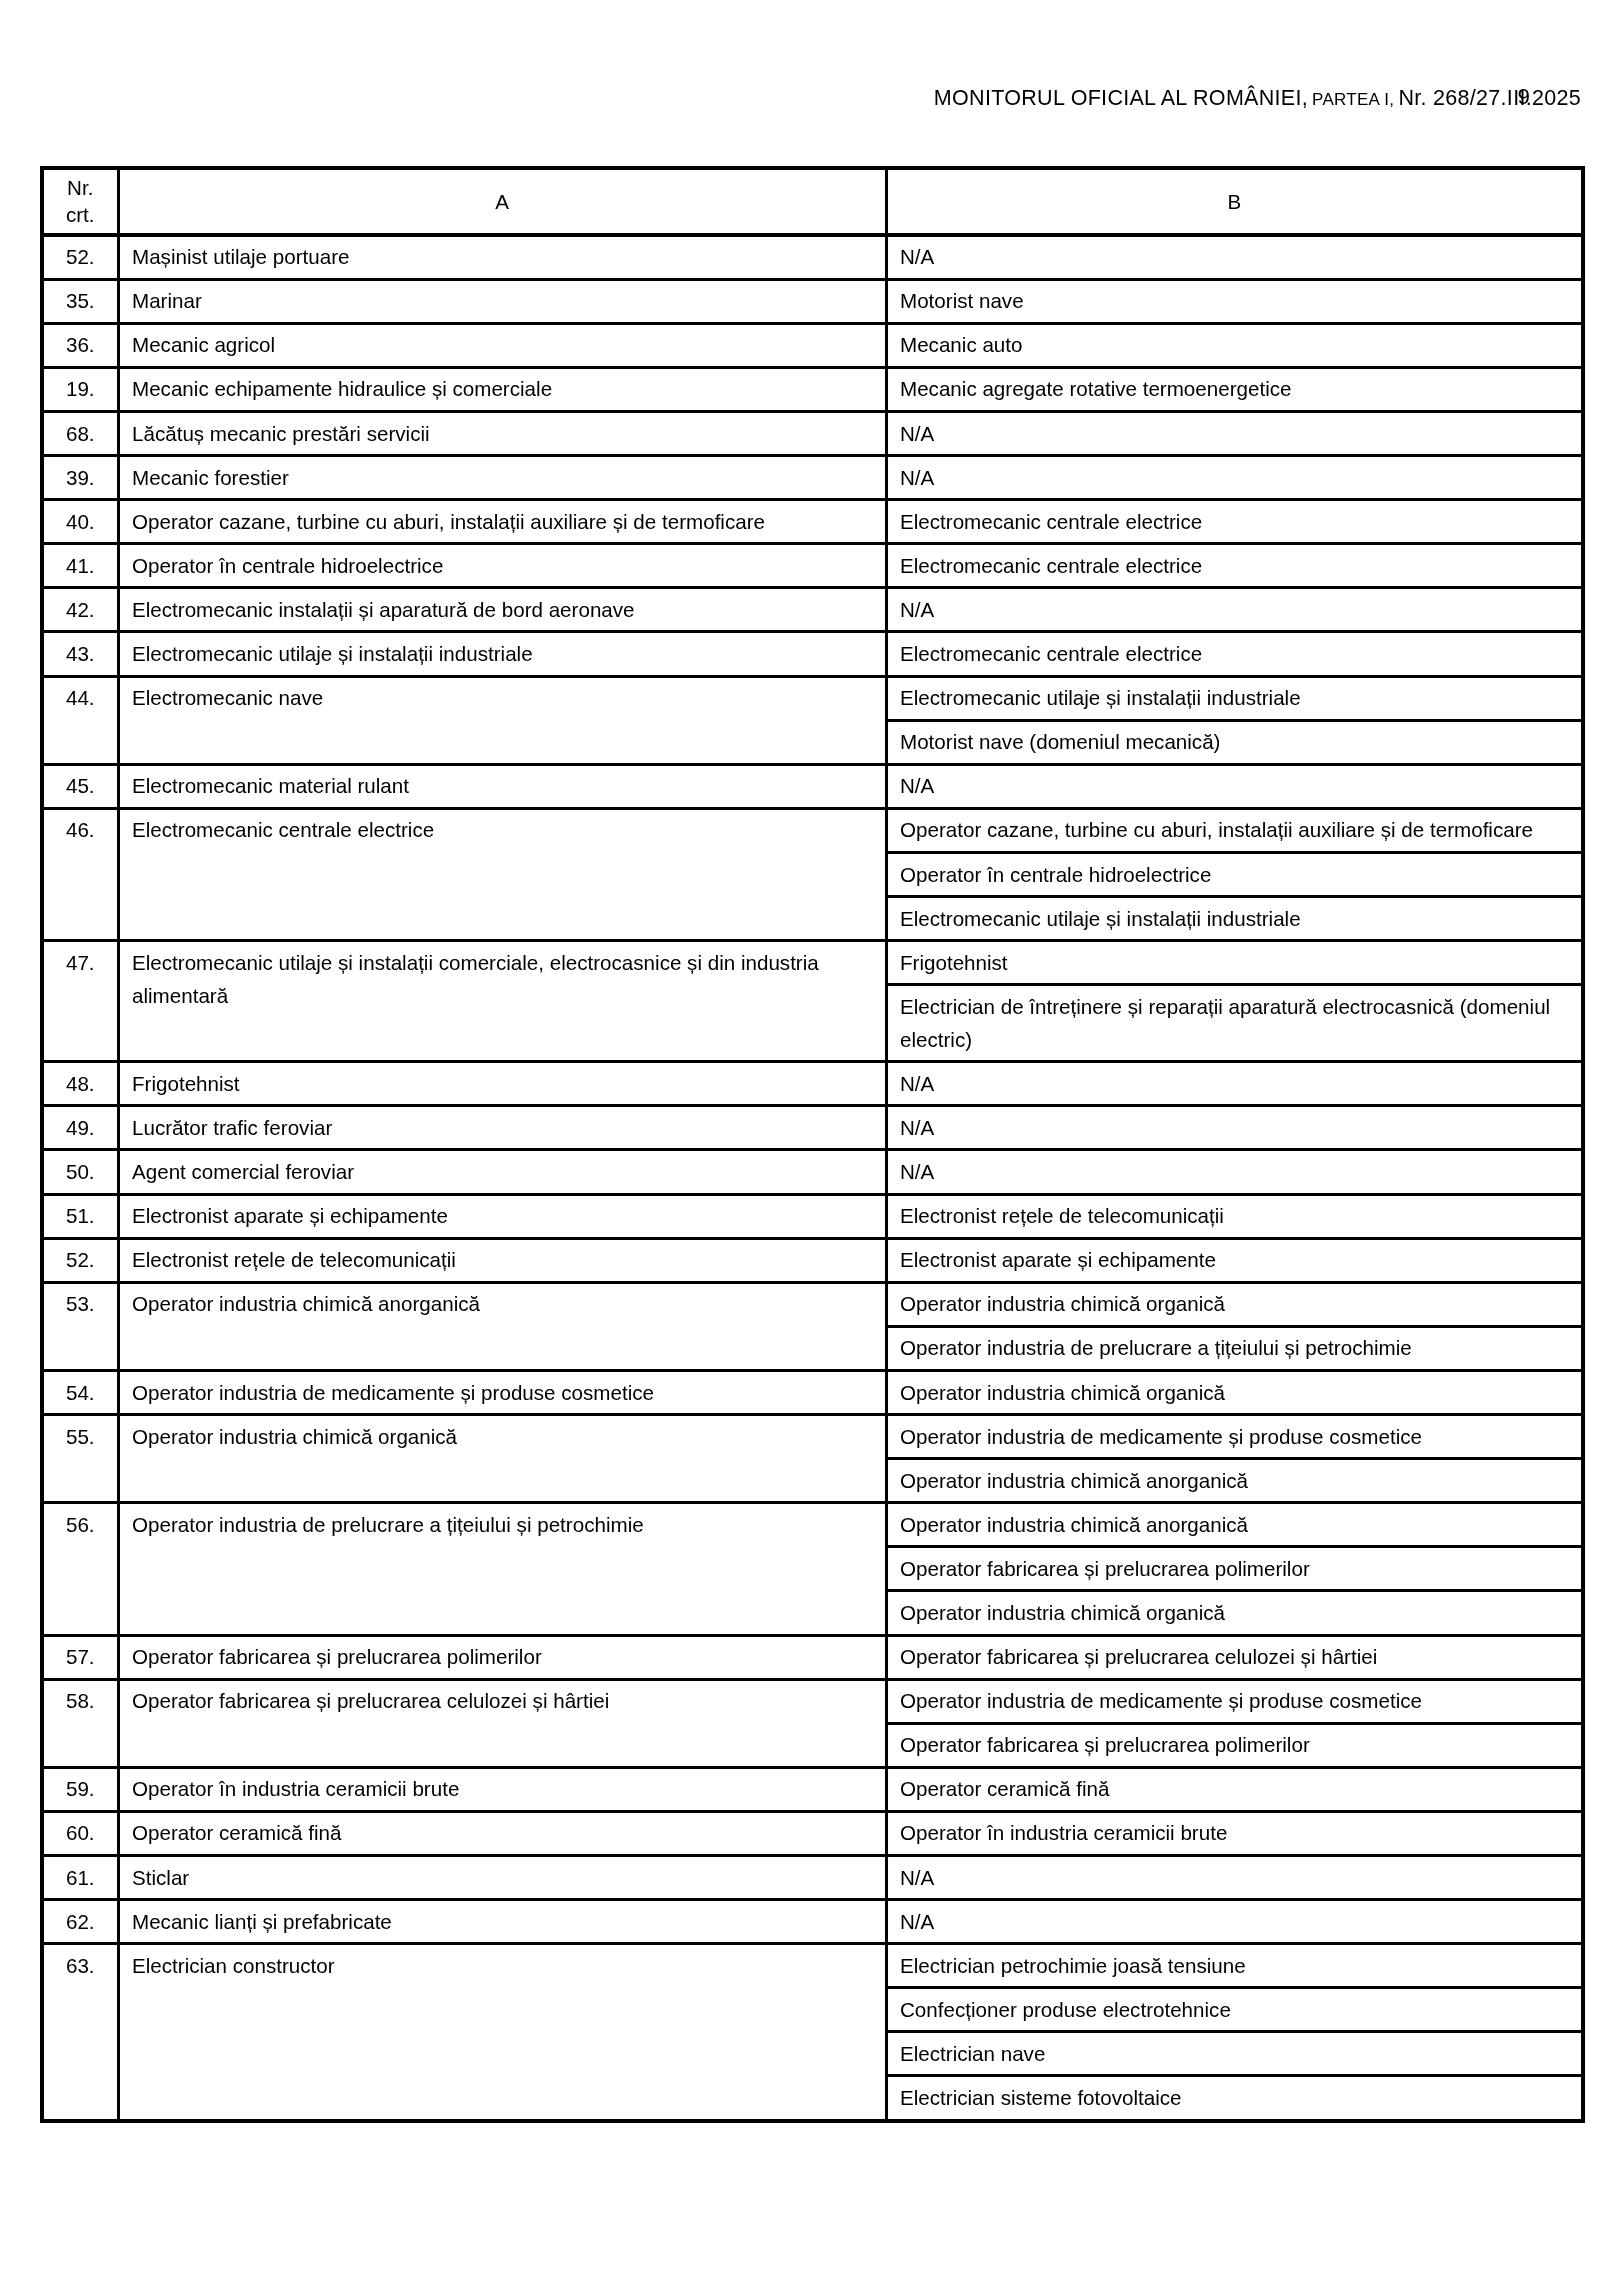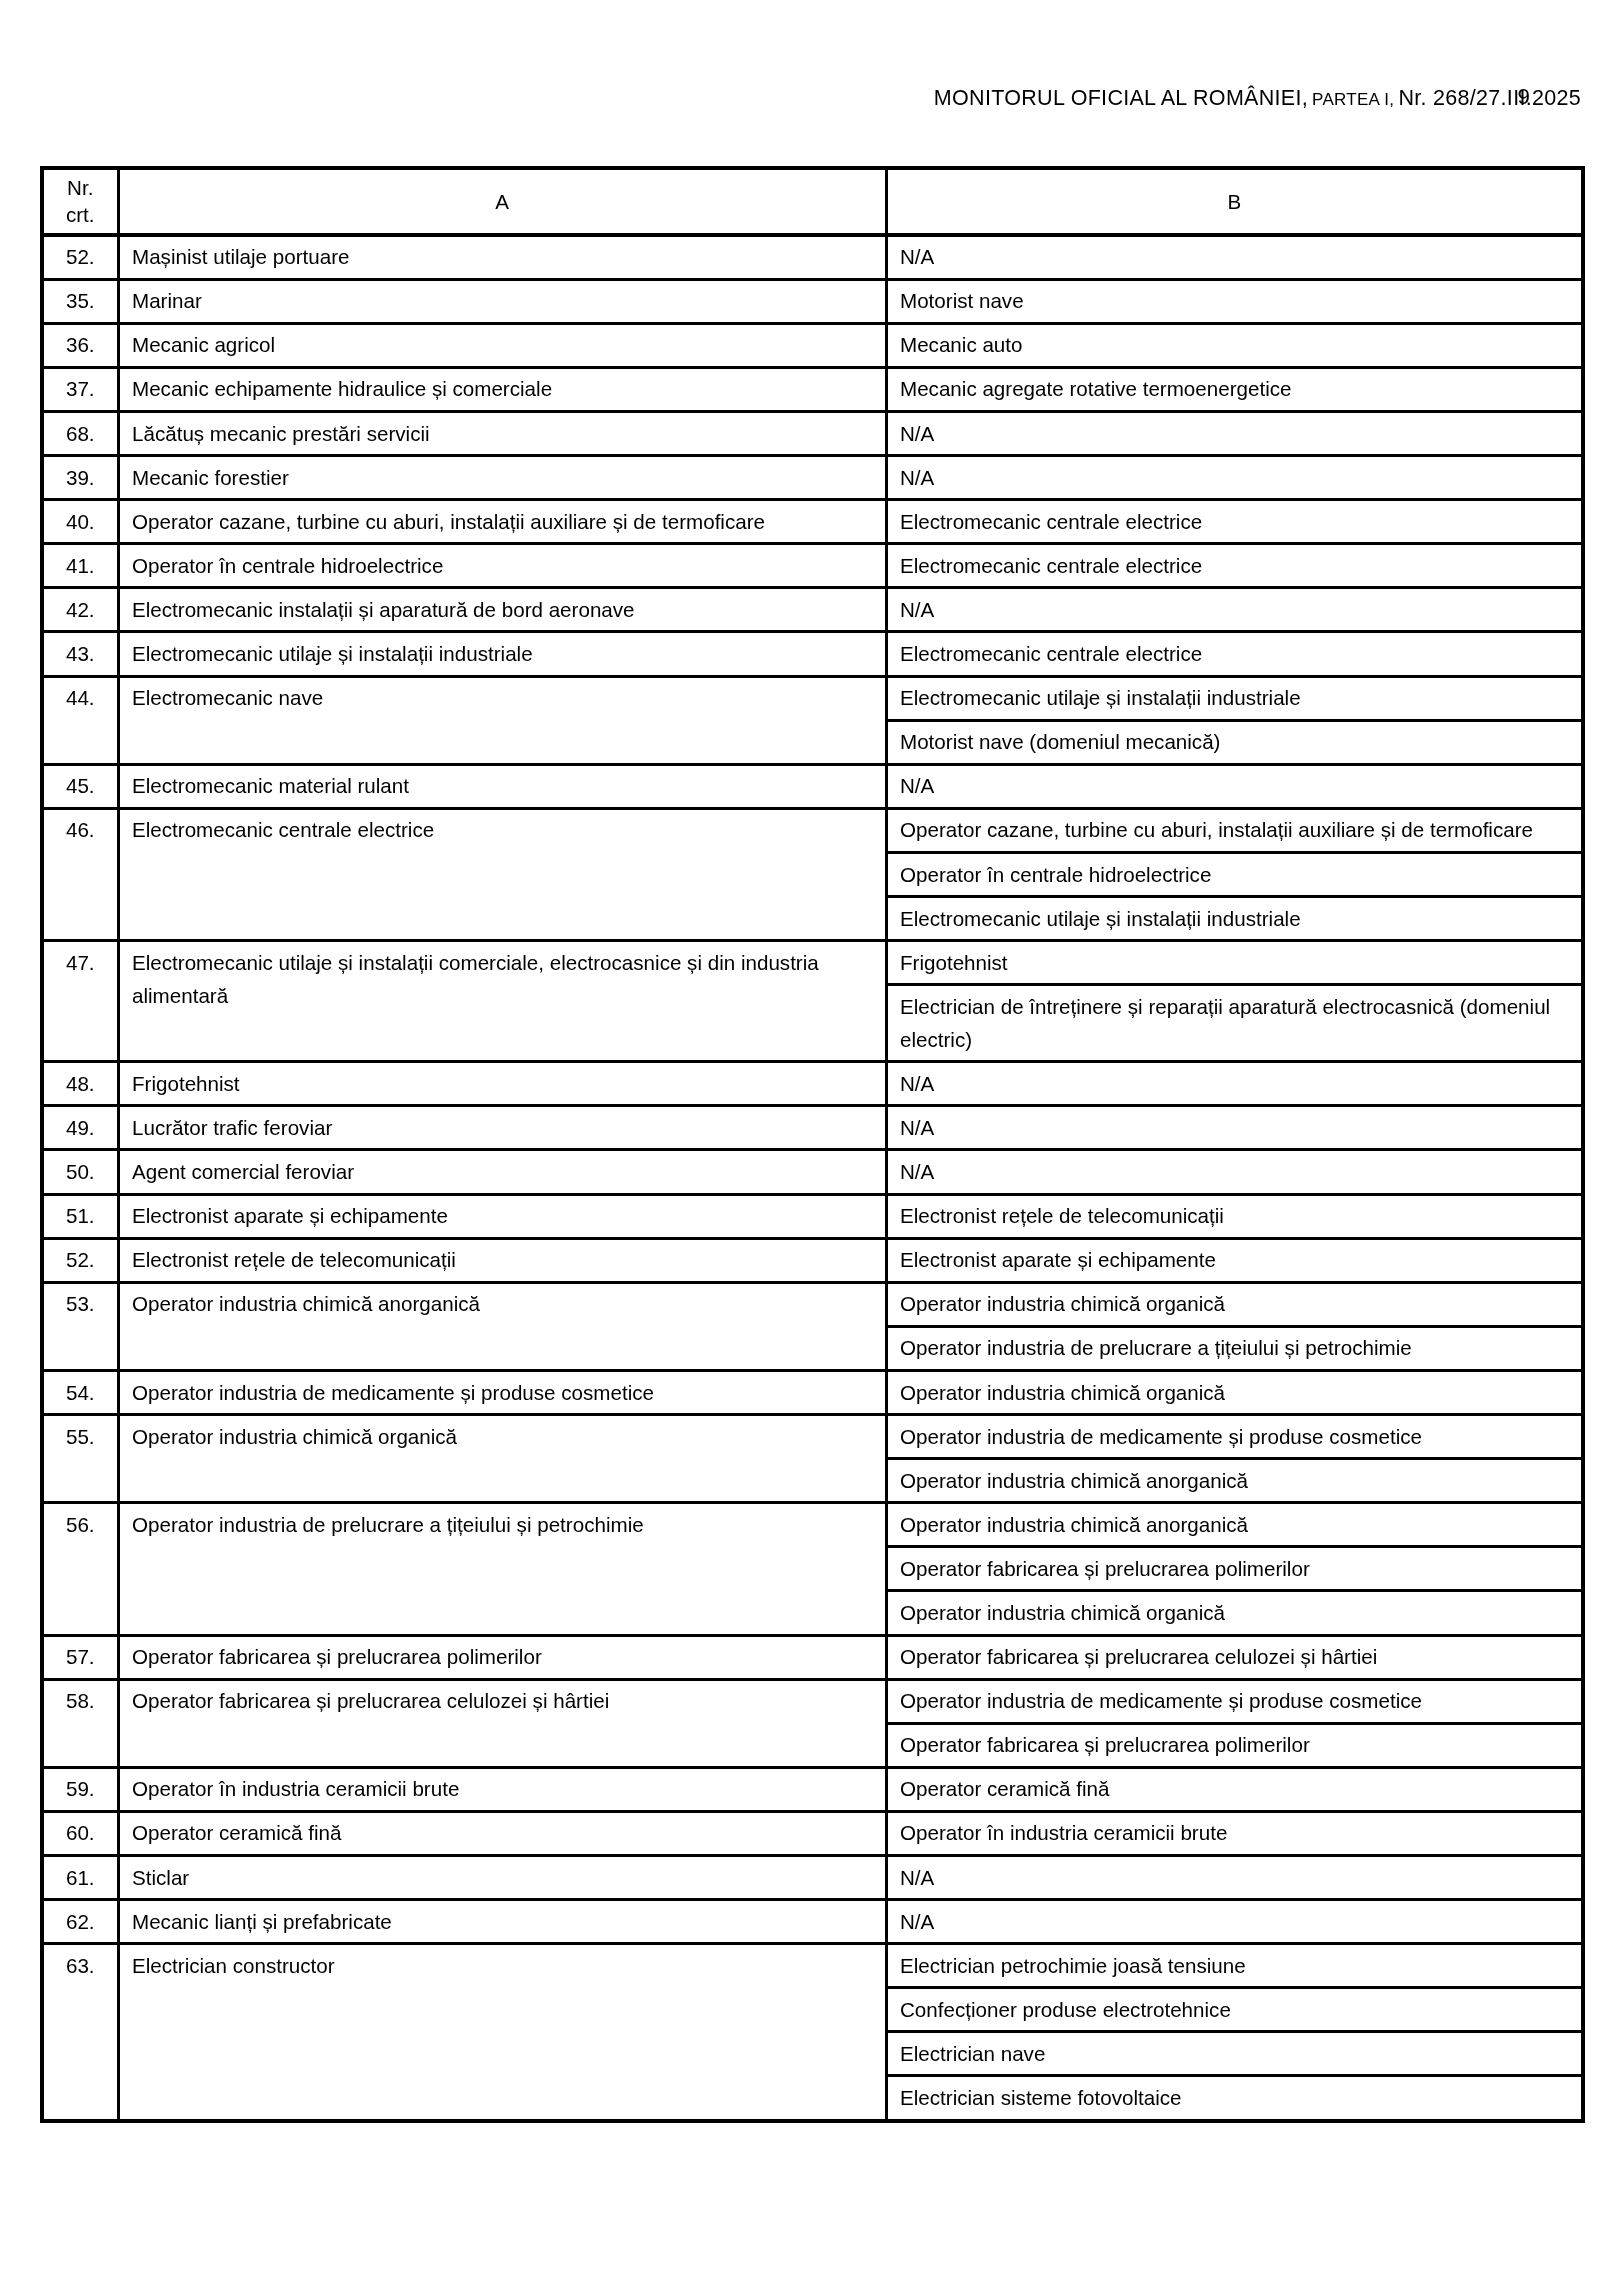--- a/index.html
+++ b/index.html
@@ -96,21 +96,21 @@
         <td class="nr" rowspan="1">35.</td>
         <td class="a" rowspan="1">Marinar</td>
         <td class="b">Motorist nave</td>
       </tr>
       <tr>
         <td class="nr" rowspan="1">36.</td>
         <td class="a" rowspan="1">Mecanic agricol</td>
         <td class="b">Mecanic auto</td>
       </tr>
       <tr>
-        <td class="nr" rowspan="1">37.</td>
+        <td class="nr" rowspan="1">19.</td>
         <td class="a" rowspan="1">Mecanic echipamente hidraulice și comerciale</td>
         <td class="b">Mecanic agregate rotative termoenergetice</td>
       </tr>
       <tr>
         <td class="nr" rowspan="1">68.</td>
         <td class="a" rowspan="1">Lăcătuș mecanic prestări servicii</td>
         <td class="b">N/A</td>
       </tr>
       <tr>
         <td class="nr" rowspan="1">39.</td>

